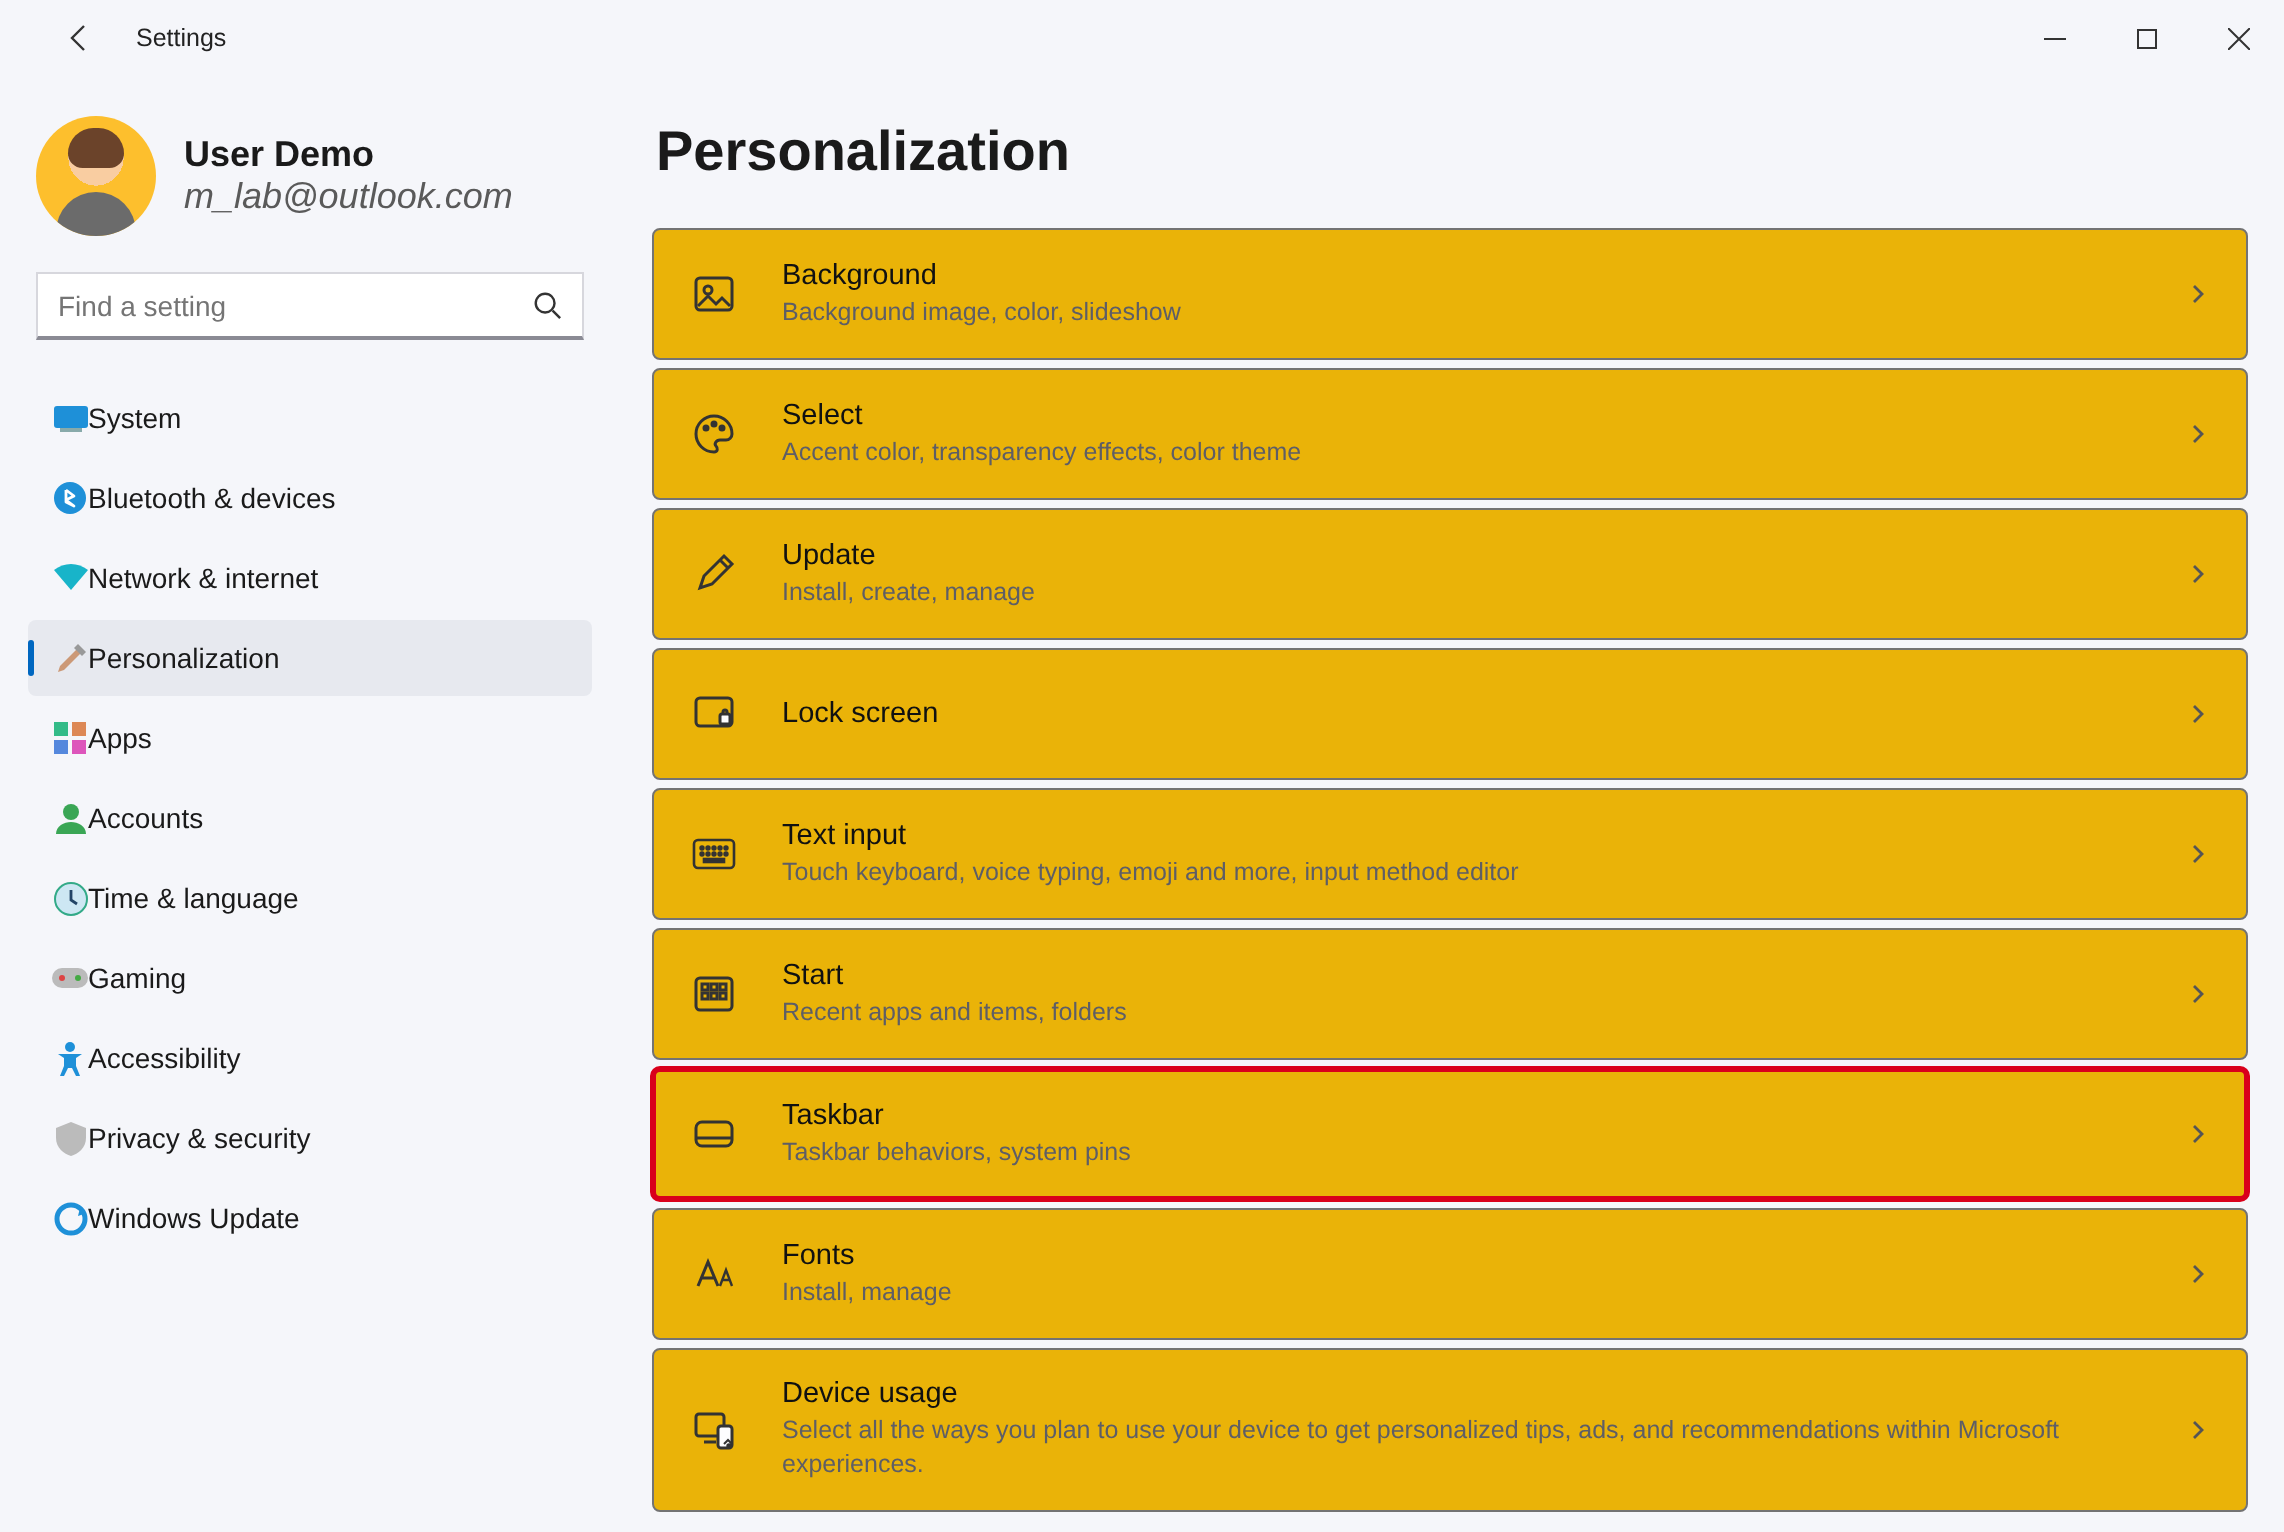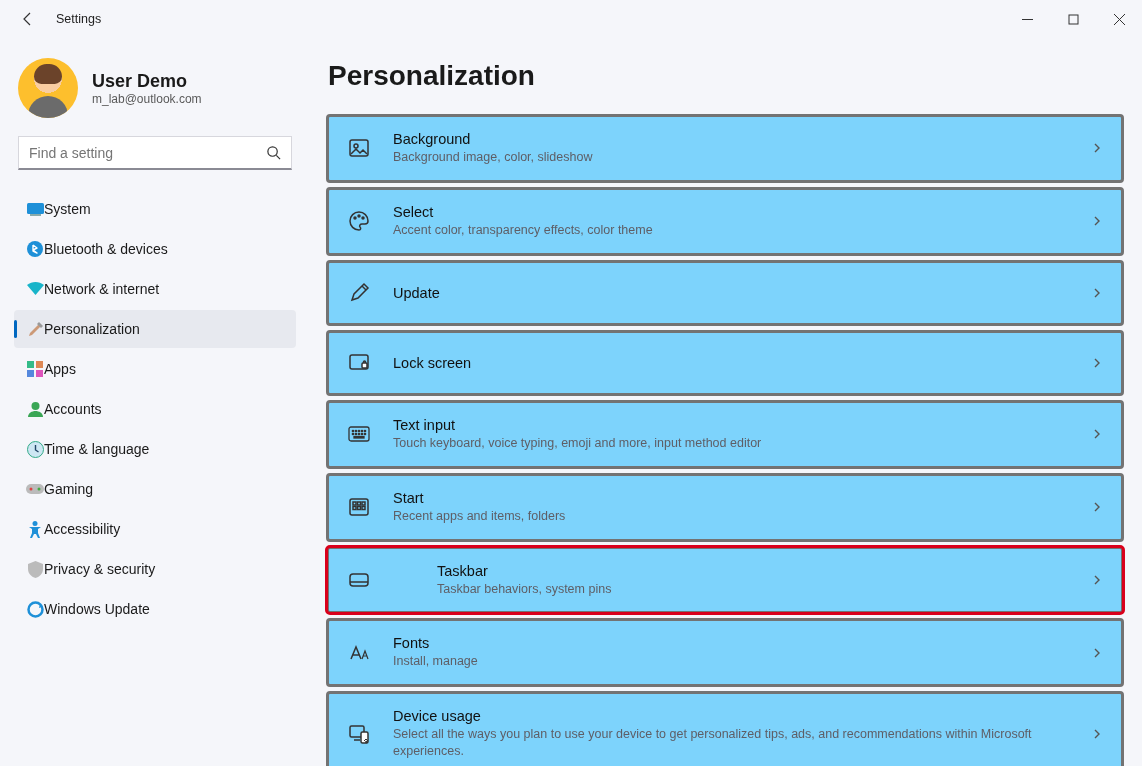--- a/index.html
+++ b/index.html
@@ -9,21 +9,21 @@
     width: 1142px;
     height: 766px;
     overflow: hidden;
     font-size: 14px;
     color: #1a1a1a;
   }
   .titlebar {
     height: 38px;
     display: flex;
     align-items: center;
-    padding-left: 16px;
+    padding-left: 28px;
     justify-content: center;
   }
   .back-btn { width: 24px; height: 24px; display:flex; align-items:center; justify-content:center; cursor:pointer; }
   .titlebar .app-title { margin-left: 16px; font-size: 12.5px; color:#222; }
   .win-controls { margin-left:auto; display:flex; }
   .win-btn { width:46px; height:32px; display:flex; align-items:center; justify-content:center; cursor:pointer; }
   .win-btn svg { stroke:#333; }
 
   .app-body { display:flex; height: calc(766px - 38px); }
 
@@ -37,21 +37,21 @@
   }
   .avatar::after{
     content:""; position:absolute; bottom:-6px; left:10px; right:10px; height:28px;
     background:#6b6b6b; border-radius:20px 20px 0 0;
   }
   .avatar::before{
     content:""; position:absolute; top:6px; left:16px; right:16px; height:20px;
     background:#6b432a; border-radius:14px 14px 8px 8px;
   }
   .user-name { font-size:18px; font-weight:600; }
-  .user-email { font-size:12px; color:#5a5a5a; }
+  .user-email { font-size:18px; color:#5a5a5a;font-style:italic; }
 
   .search-box {
     display:flex; align-items:center;
     background:#fff; border:1px solid #d7d7dd; border-radius:0;
     height:34px; padding:0 10px; margin: 0 4px 20px 4px;
     border-bottom:2px solid #8a8a94;
   }
   .search-box input {
     border:none; outline:none; flex:1; font-size:14px; background:transparent;
     color:#666;
@@ -70,25 +70,25 @@
     content:""; position:absolute; left:0; top:10px; bottom:10px; width:3px;
     background:#0067c0; border-radius:3px;
   }
   .nav-icon { width:18px; height:18px; display:flex; align-items:center; justify-content:center; flex-shrink:0; }
 
   .main { flex:1; padding: 14px 18px 0 18px; overflow-y:auto; }
   .page-title { font-size:28px; font-weight:600; margin: 8px 0 22px 2px; }
 
   .card-list { display:flex; flex-direction:column; gap:4px; padding-bottom:10px;}
   .card {
-    background:#7dd3fc; border:3px solid #737373; border-radius:4px;
+    background:#eab308; border:1px solid #737373; border-radius:4px;
     display:flex; align-items:center; padding: 14px 18px;
     cursor:pointer; min-height:66px;
   }
-  .card.highlight { outline:3px solid #d9001b; outline-offset:-2px;gap:44px; }
+  .card.highlight { outline:3px solid #d9001b; outline-offset:-2px; }
   .card-icon { width:24px; height:24px; margin-right:22px; display:flex; align-items:center; justify-content:center; flex-shrink:0; }
   .card-text { flex:1; min-width:0; }
   .card-title { font-size:14.5px; color:#111; }
   .card-sub { font-size:12.5px; color:#5e5e66; margin-top:2px; line-height:1.35; }
   .chev { color:#555; flex-shrink:0; margin-left:12px; }
 
   svg { display:block; }
 </style>
 </head>
 <body>
@@ -287,20 +287,21 @@
         </div>
         <div class="card">
           <span class="card-icon">
             <svg width="22" height="22" viewBox="0 0 22 22" fill="none" stroke="#333" stroke-width="1.5">
               <path d="M4 18l2-6L16 2l4 4L10 16l-6 2z"></path>
               <path d="M14 4l4 4"></path>
             </svg>
           </span>
           <div class="card-text">
             <div class="card-title">Update</div>
+            <div class="card-sub">Install, create, manage</div>
           </div>
           <span class="chev">
             <svg width="12" height="12" viewBox="0 0 12 12" fill="none" stroke="#555" stroke-width="1.4">
               <path d="M4 2l4 4-4 4"></path>
             </svg>
           </span>
         </div>
         <div class="card">
           <span class="card-icon">
             <svg width="22" height="22" viewBox="0 0 22 22" fill="none" stroke="#333" stroke-width="1.5">

